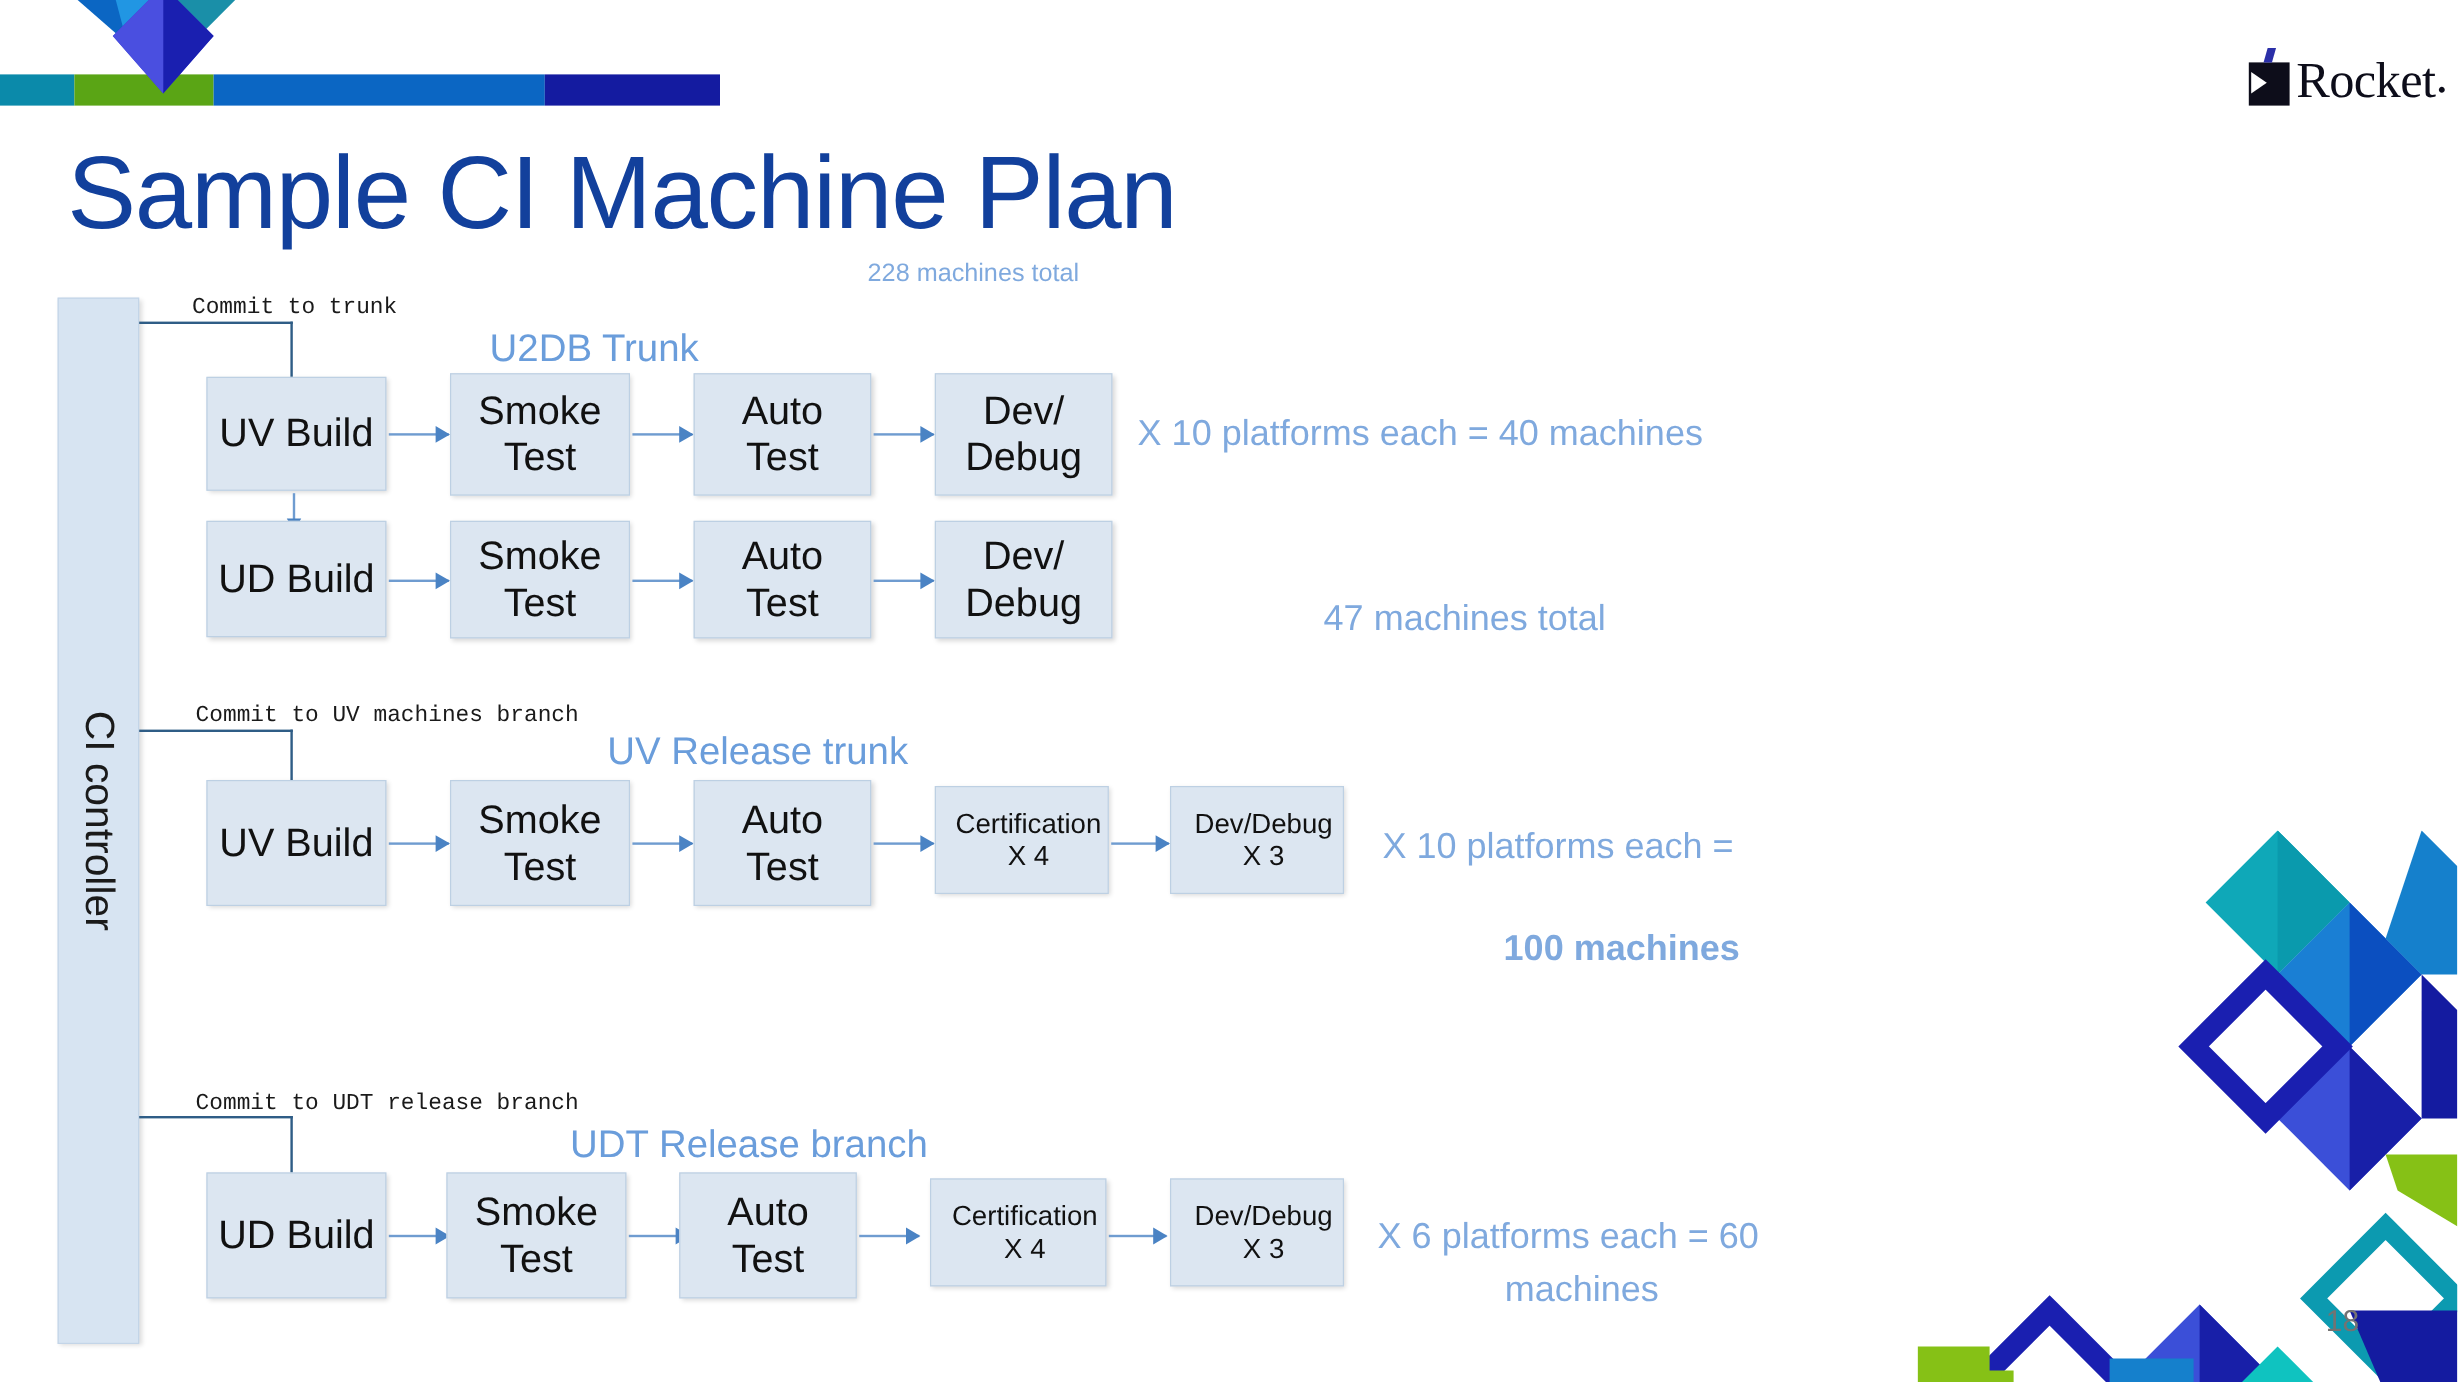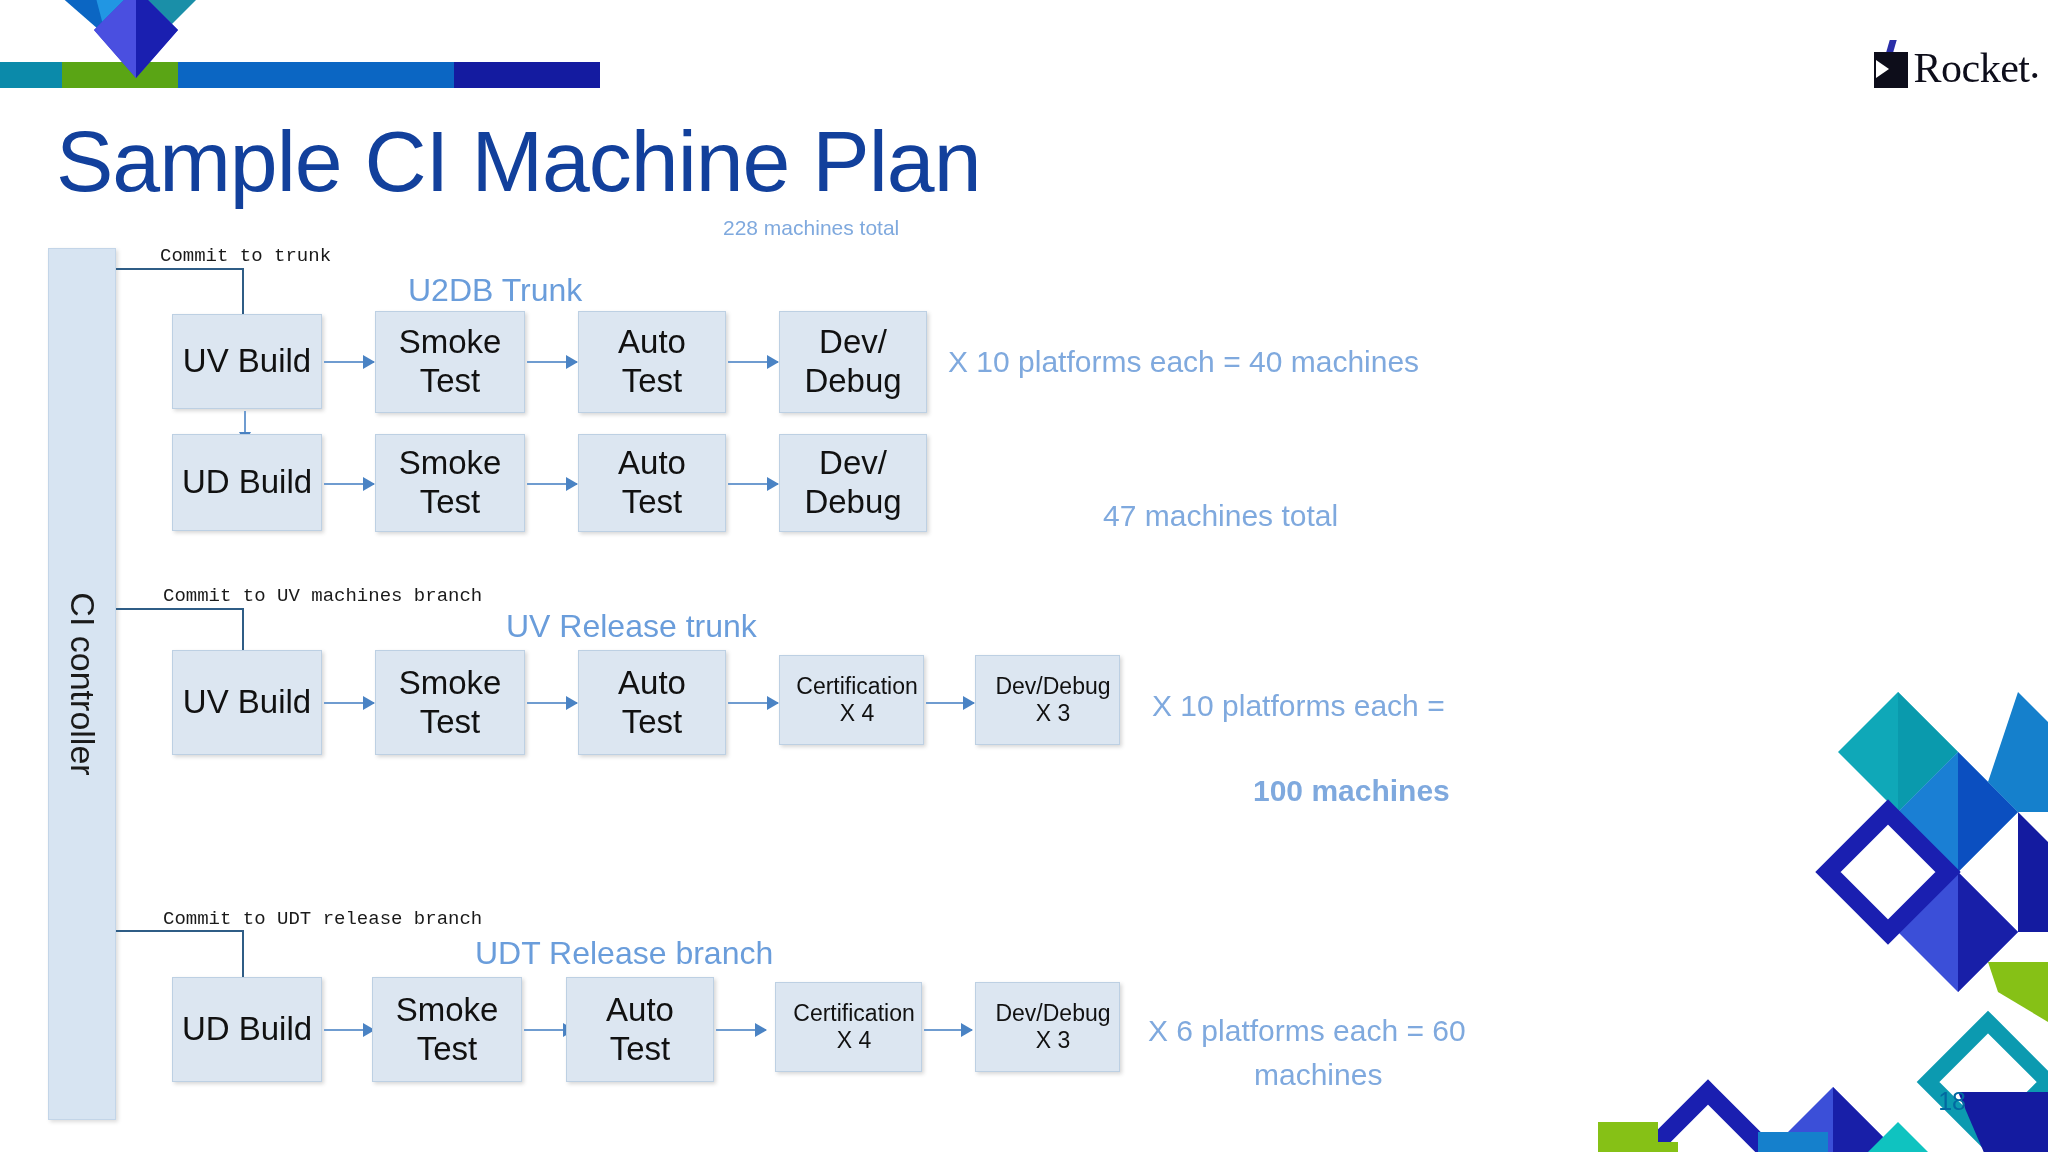--- a/index.html
+++ b/index.html
@@ -103,21 +103,21 @@
 
   .annotation {
     position: absolute; font-size: 30px; color: #7fa9de;
     white-space: nowrap; font-family: "Liberation Sans", sans-serif;
   }
 
   
   #corner-decor { position: absolute; right: 0; bottom: 0; width: 450px; height: 460px; }
   #page-number {
     position: absolute; right: 82px; bottom: 36px;
-    font-size: 25px; color: #0369a1;
+    font-size: 25px; color: #737373;
     font-family: "Liberation Sans", sans-serif;
   }
 </style>
 </head>
 <body>
 
 <div id="slide">
 
   <div id="header-bar">
     <div class="hbar-seg" style="left:0px;width:62px;background:#0b8aaa;"></div>

